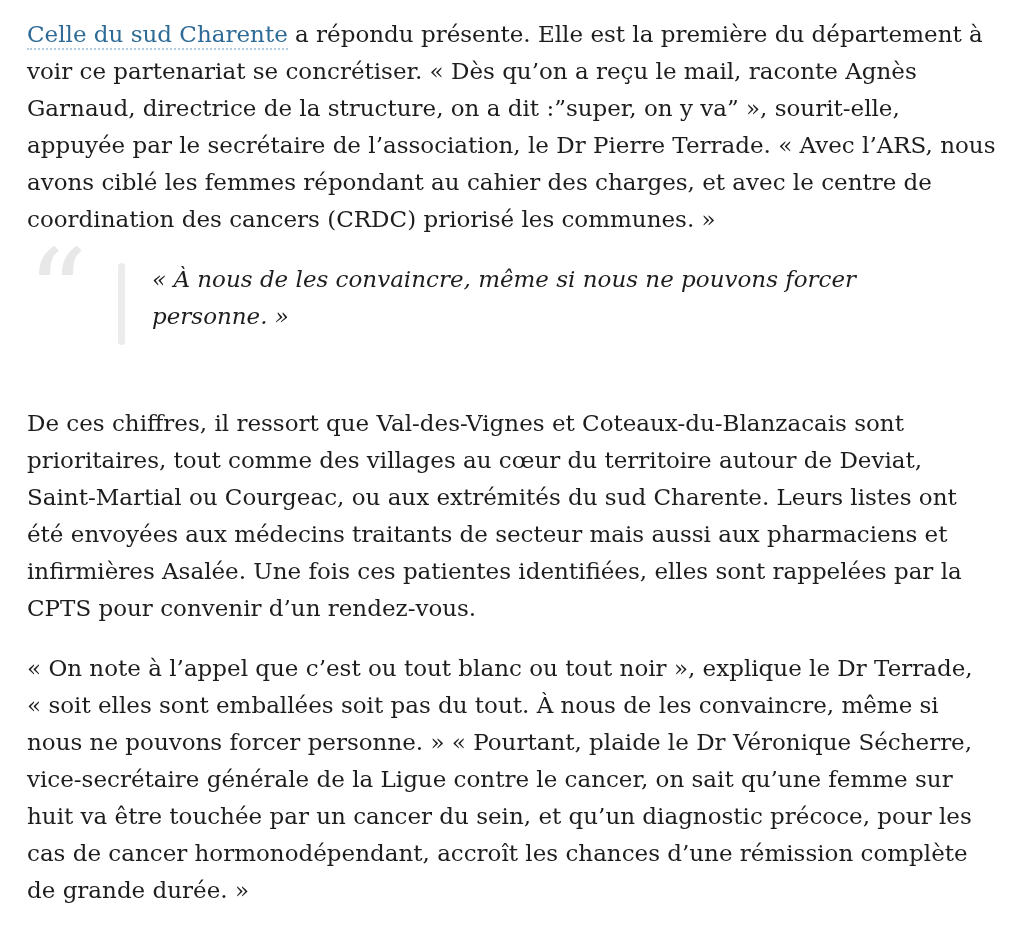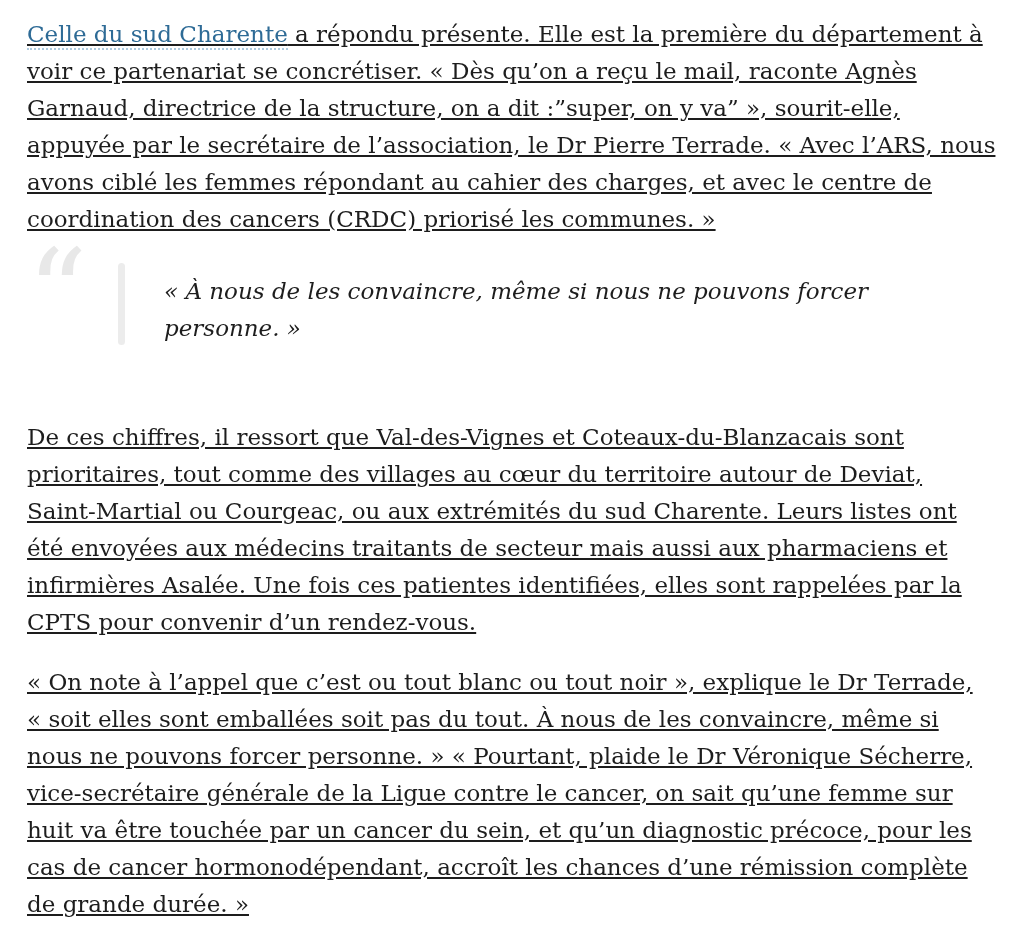--- a/index.html
+++ b/index.html
@@ -12,21 +12,20 @@
     width: 1024px;
     padding: 16px 27px 18px 27px;
     font-family: "DejaVu Serif", "Liberation Serif", serif;
     font-size: 23px;
     line-height: 37px;
     color: #1d1d1d;
     text-rendering: optimizeLegibility;
   }
   .para {
     margin: 0 0 23px 0;
-    text-decoration: underline;
   }
   .inline-link {
     color: #2e6b96;
     text-decoration: none;
     border-bottom: 2px dotted #aecbe0;
     padding-bottom: 1px;
   }
   .pullquote {
     margin: 23px 0 60px 0;
     display: flex;
@@ -46,21 +45,21 @@
   }
   .quote-bar {
     flex: 0 0 auto;
     width: 7px;
     height: 82px;
     border-radius: 4px;
     background: #ececec;
     margin: 2px 27px 0 0;
   }
   .quote-text {
-    margin: 12px;
+    margin: 0;
     font-style: italic;
     font-size: 23px;
     line-height: 37px;
     color: #1d1d1d;
     max-width: 760px;
   }
 </style>
 </head>
 <body>
 

